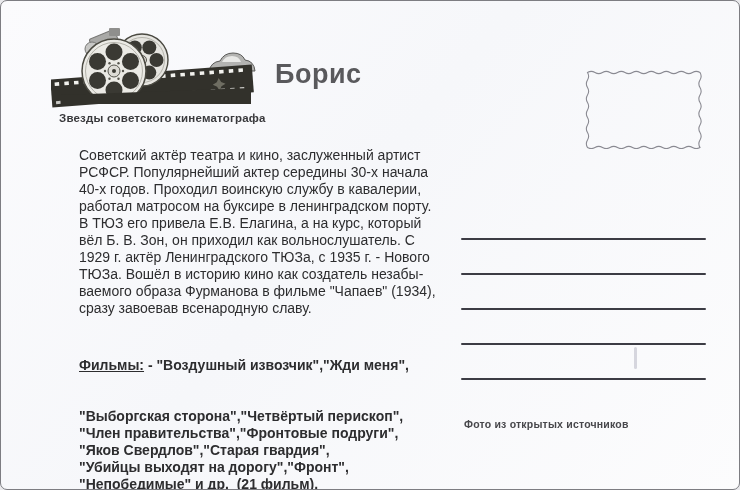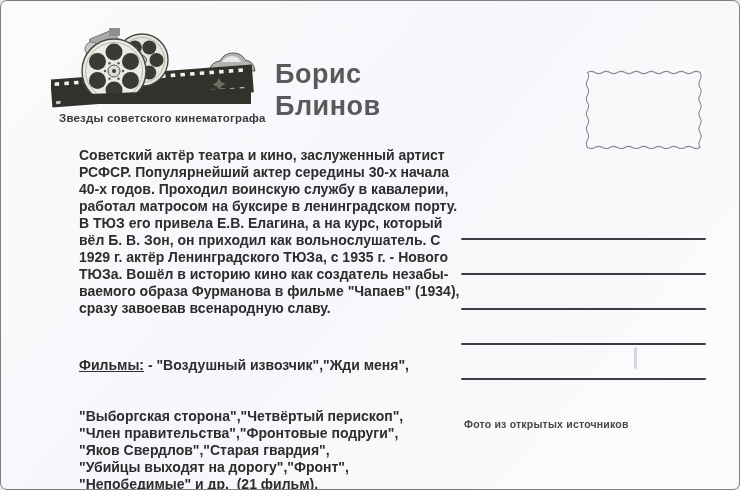--- a/index.html
+++ b/index.html
@@ -20,21 +20,21 @@
     white-space:pre;
   }
   .title{
     position:absolute;left:274px;top:57px;
     font-size:27px;line-height:32px;font-weight:bold;color:#59595c;
     letter-spacing:.5px;
   }
   .stamp{position:absolute;left:584px;top:69px;width:118px;height:79px;}
   .bio{
     position:absolute;left:78px;top:146px;
-    font-size:14px;line-height:17px;font-weight:bold;color:#2d2d2f;
+    font-size:14px;line-height:17px;font-weight:normal;color:#2d2d2f;
     white-space:pre;
   }
   .films{
     position:absolute;left:78px;top:322px;
     font-size:14px;line-height:17px;font-weight:bold;color:#2d2d2f;
     white-space:pre;
   }
   .films .u{text-decoration:underline;}
   .addr{position:absolute;left:460px;top:237px;}
   .addr-line{width:245px;height:2px;background:#3c3c44;margin-bottom:33px;border-radius:1px;}
@@ -102,21 +102,20 @@
       <circle cx="67.5" cy="50.8" r="1.2" fill="#55544c"></circle>
     </g>
 
     <polygon points="10,67 200,60 200,76 10,76" fill="#32312b"></polygon>
   </svg>
 
   <div class="caption">Звезды советского кинематографа</div>
 
   <div class="title">
     <div>Борис</div>
-    <div>Блинов</div>
   </div>
 
   <svg class="stamp" viewBox="0 0 118 79" aria-hidden="true">
     <path fill="none" stroke="#8a8a92" stroke-width="1.1" d="M2.5 2.5 q 3.75 -2.3 7.5 0 q 3.75 2.3 7.5 0 q 3.75 -2.3 7.5 0 q 3.75 2.3 7.5 0 q 3.75 -2.3 7.5 0 q 3.75 2.3 7.5 0 q 3.75 -2.3 7.5 0 q 3.75 2.3 7.5 0 q 3.75 -2.3 7.5 0 q 3.75 2.3 7.5 0 q 3.75 -2.3 7.5 0 q 3.75 2.3 7.5 0 q 3.75 -2.3 7.5 0 q 3.75 2.3 7.5 0 q 3.75 -2.3 7.5 0 q 2.3 3.75 0 7.5 q -2.3 3.75 0 7.5 q 2.3 3.75 0 7.5 q -2.3 3.75 0 7.5 q 2.3 3.75 0 7.5 q -2.3 3.75 0 7.5 q 2.3 3.75 0 7.5 q -2.3 3.75 0 7.5 q 2.3 3.75 0 7.5 q -2.3 3.75 0 7.5 q -3.75 2.3 -7.5 0 q -3.75 -2.3 -7.5 0 q -3.75 2.3 -7.5 0 q -3.75 -2.3 -7.5 0 q -3.75 2.3 -7.5 0 q -3.75 -2.3 -7.5 0 q -3.75 2.3 -7.5 0 q -3.75 -2.3 -7.5 0 q -3.75 2.3 -7.5 0 q -3.75 -2.3 -7.5 0 q -3.75 2.3 -7.5 0 q -3.75 -2.3 -7.5 0 q -3.75 2.3 -7.5 0 q -3.75 -2.3 -7.5 0 q -3.75 2.3 -7.5 0 q -2.3 -3.75 0 -7.5 q 2.3 -3.75 0 -7.5 q -2.3 -3.75 0 -7.5 q 2.3 -3.75 0 -7.5 q -2.3 -3.75 0 -7.5 q 2.3 -3.75 0 -7.5 q -2.3 -3.75 0 -7.5 q 2.3 -3.75 0 -7.5 q -2.3 -3.75 0 -7.5 q 2.3 -3.75 0 -7.5 Z"></path>
   </svg>
 
   <div class="bio"><div class="bio-line">Советский актёр театра и кино, заслуженный артист</div><div class="bio-line">РСФСР. Популярнейший актер середины 30-х начала</div><div class="bio-line">40-х годов. Проходил воинскую службу в кавалерии,</div><div class="bio-line">работал матросом на буксире в ленинградском порту.</div><div class="bio-line">В ТЮЗ его привела Е.В. Елагина, а на курс, который</div><div class="bio-line">вёл Б. В. Зон, он приходил как вольнослушатель. С</div><div class="bio-line">1929 г. актёр Ленинградского ТЮЗа, с 1935 г. - Нового</div><div class="bio-line">ТЮЗа. Вошёл в историю кино как создатель незабы-</div><div class="bio-line">ваемого образа Фурманова в фильме "Чапаев" (1934),</div><div class="bio-line">сразу завоевав всенародную славу.</div></div>
 
   <div class="films">
     <div><span class="u">Фильмы:</span><span> - "Воздушный извозчик","Жди меня",</span></div>

